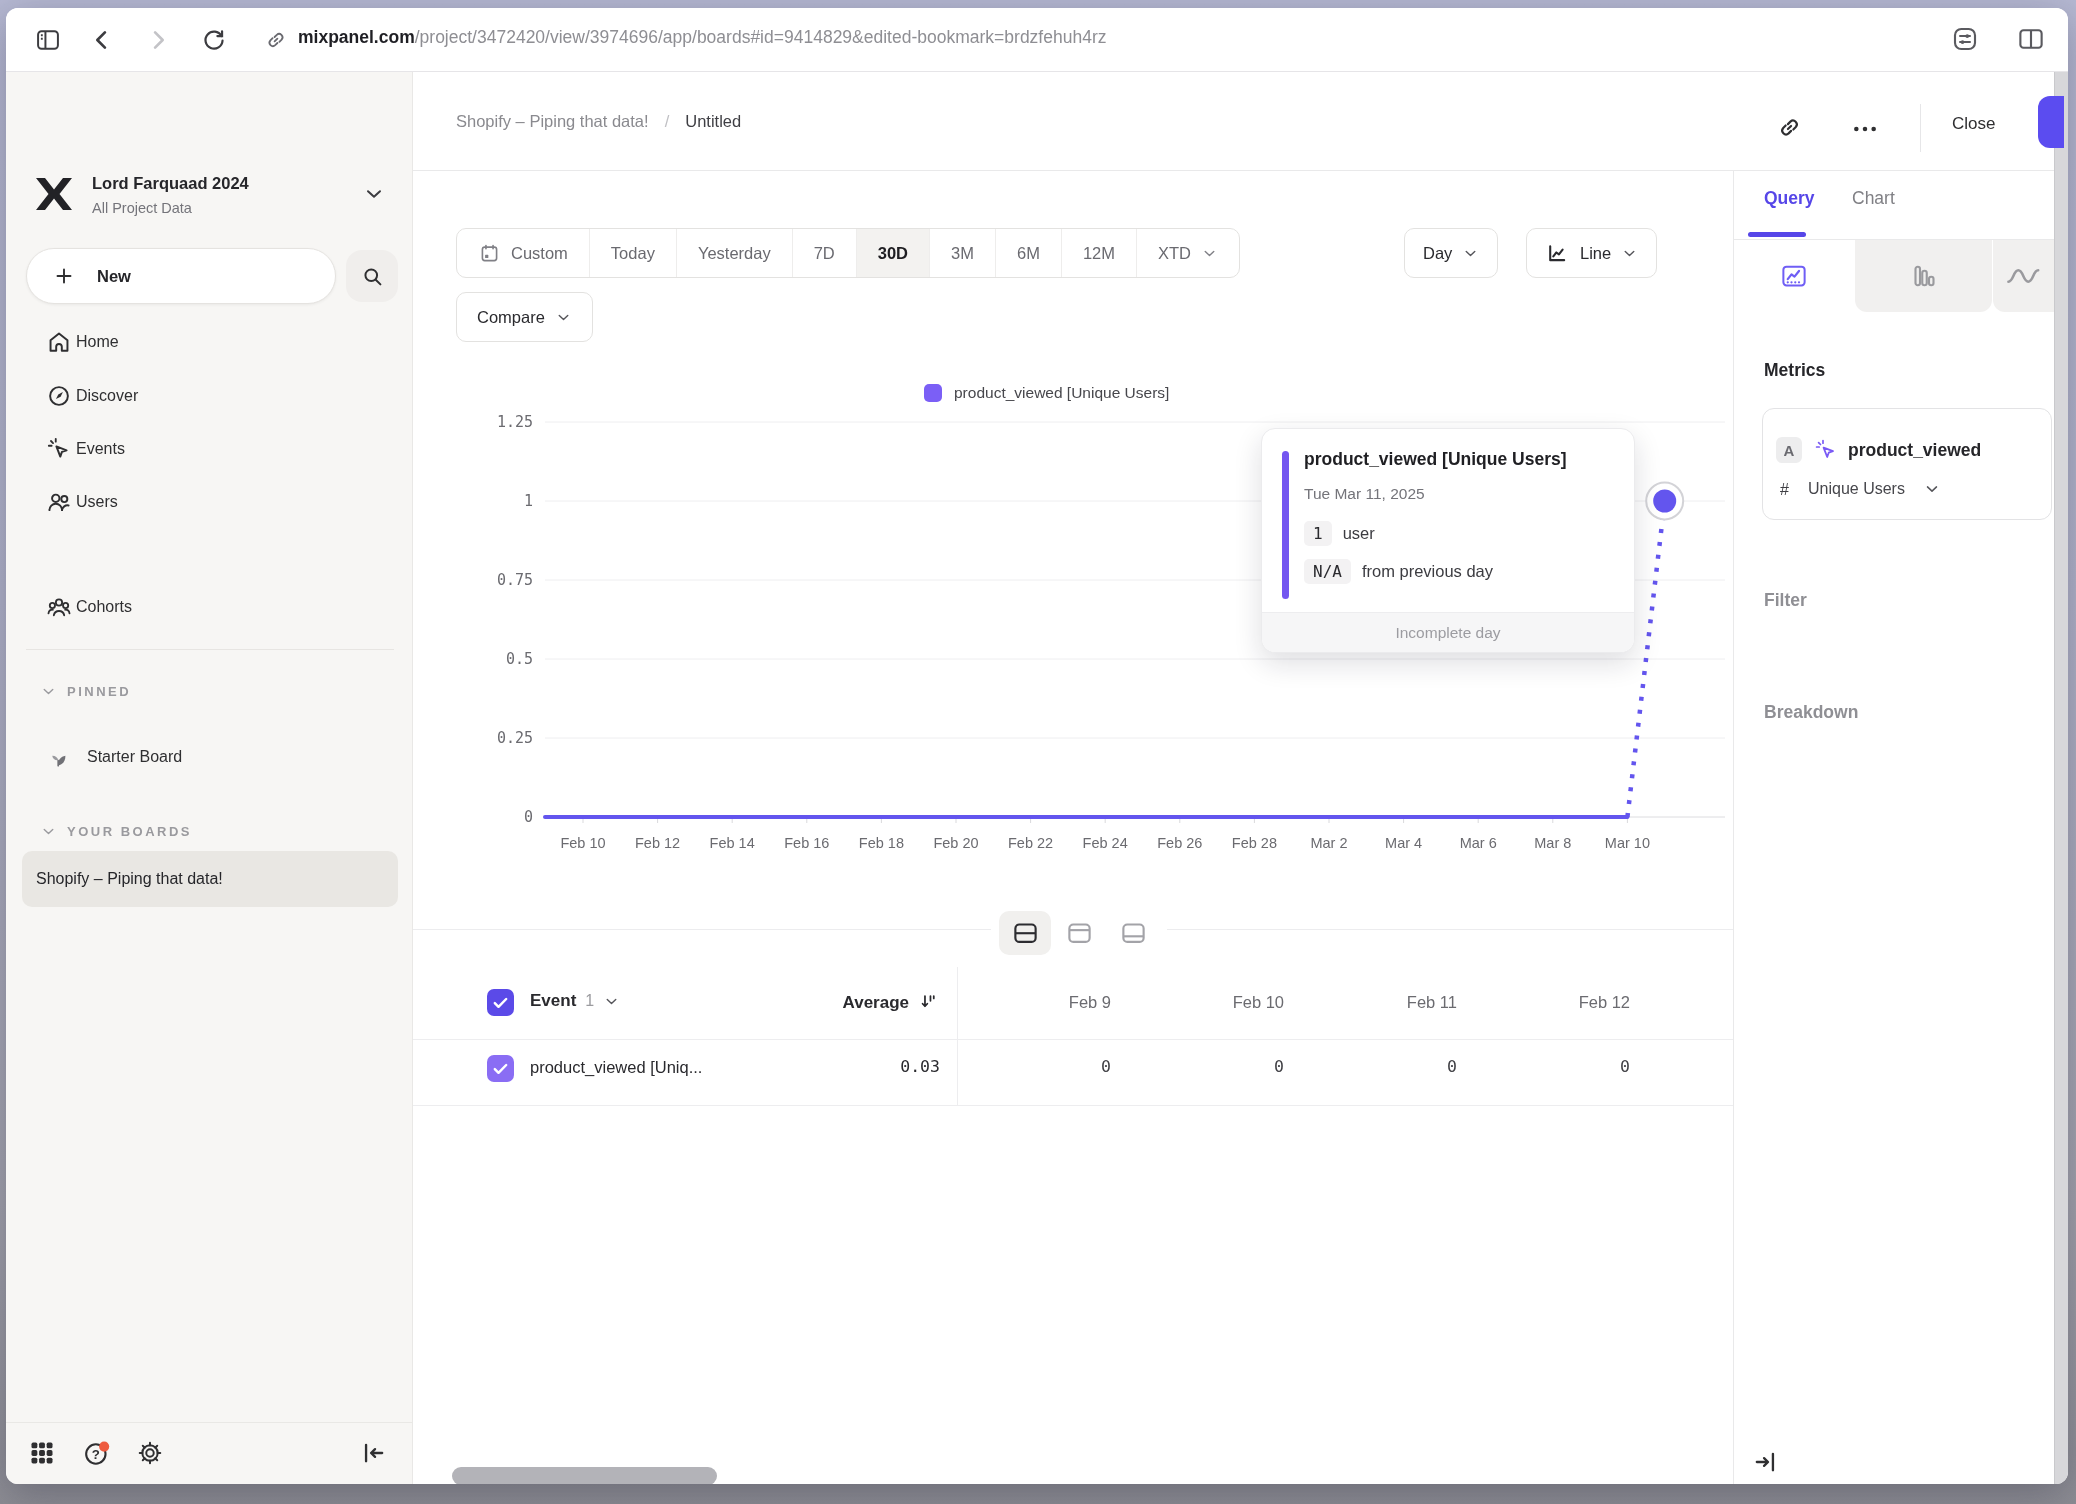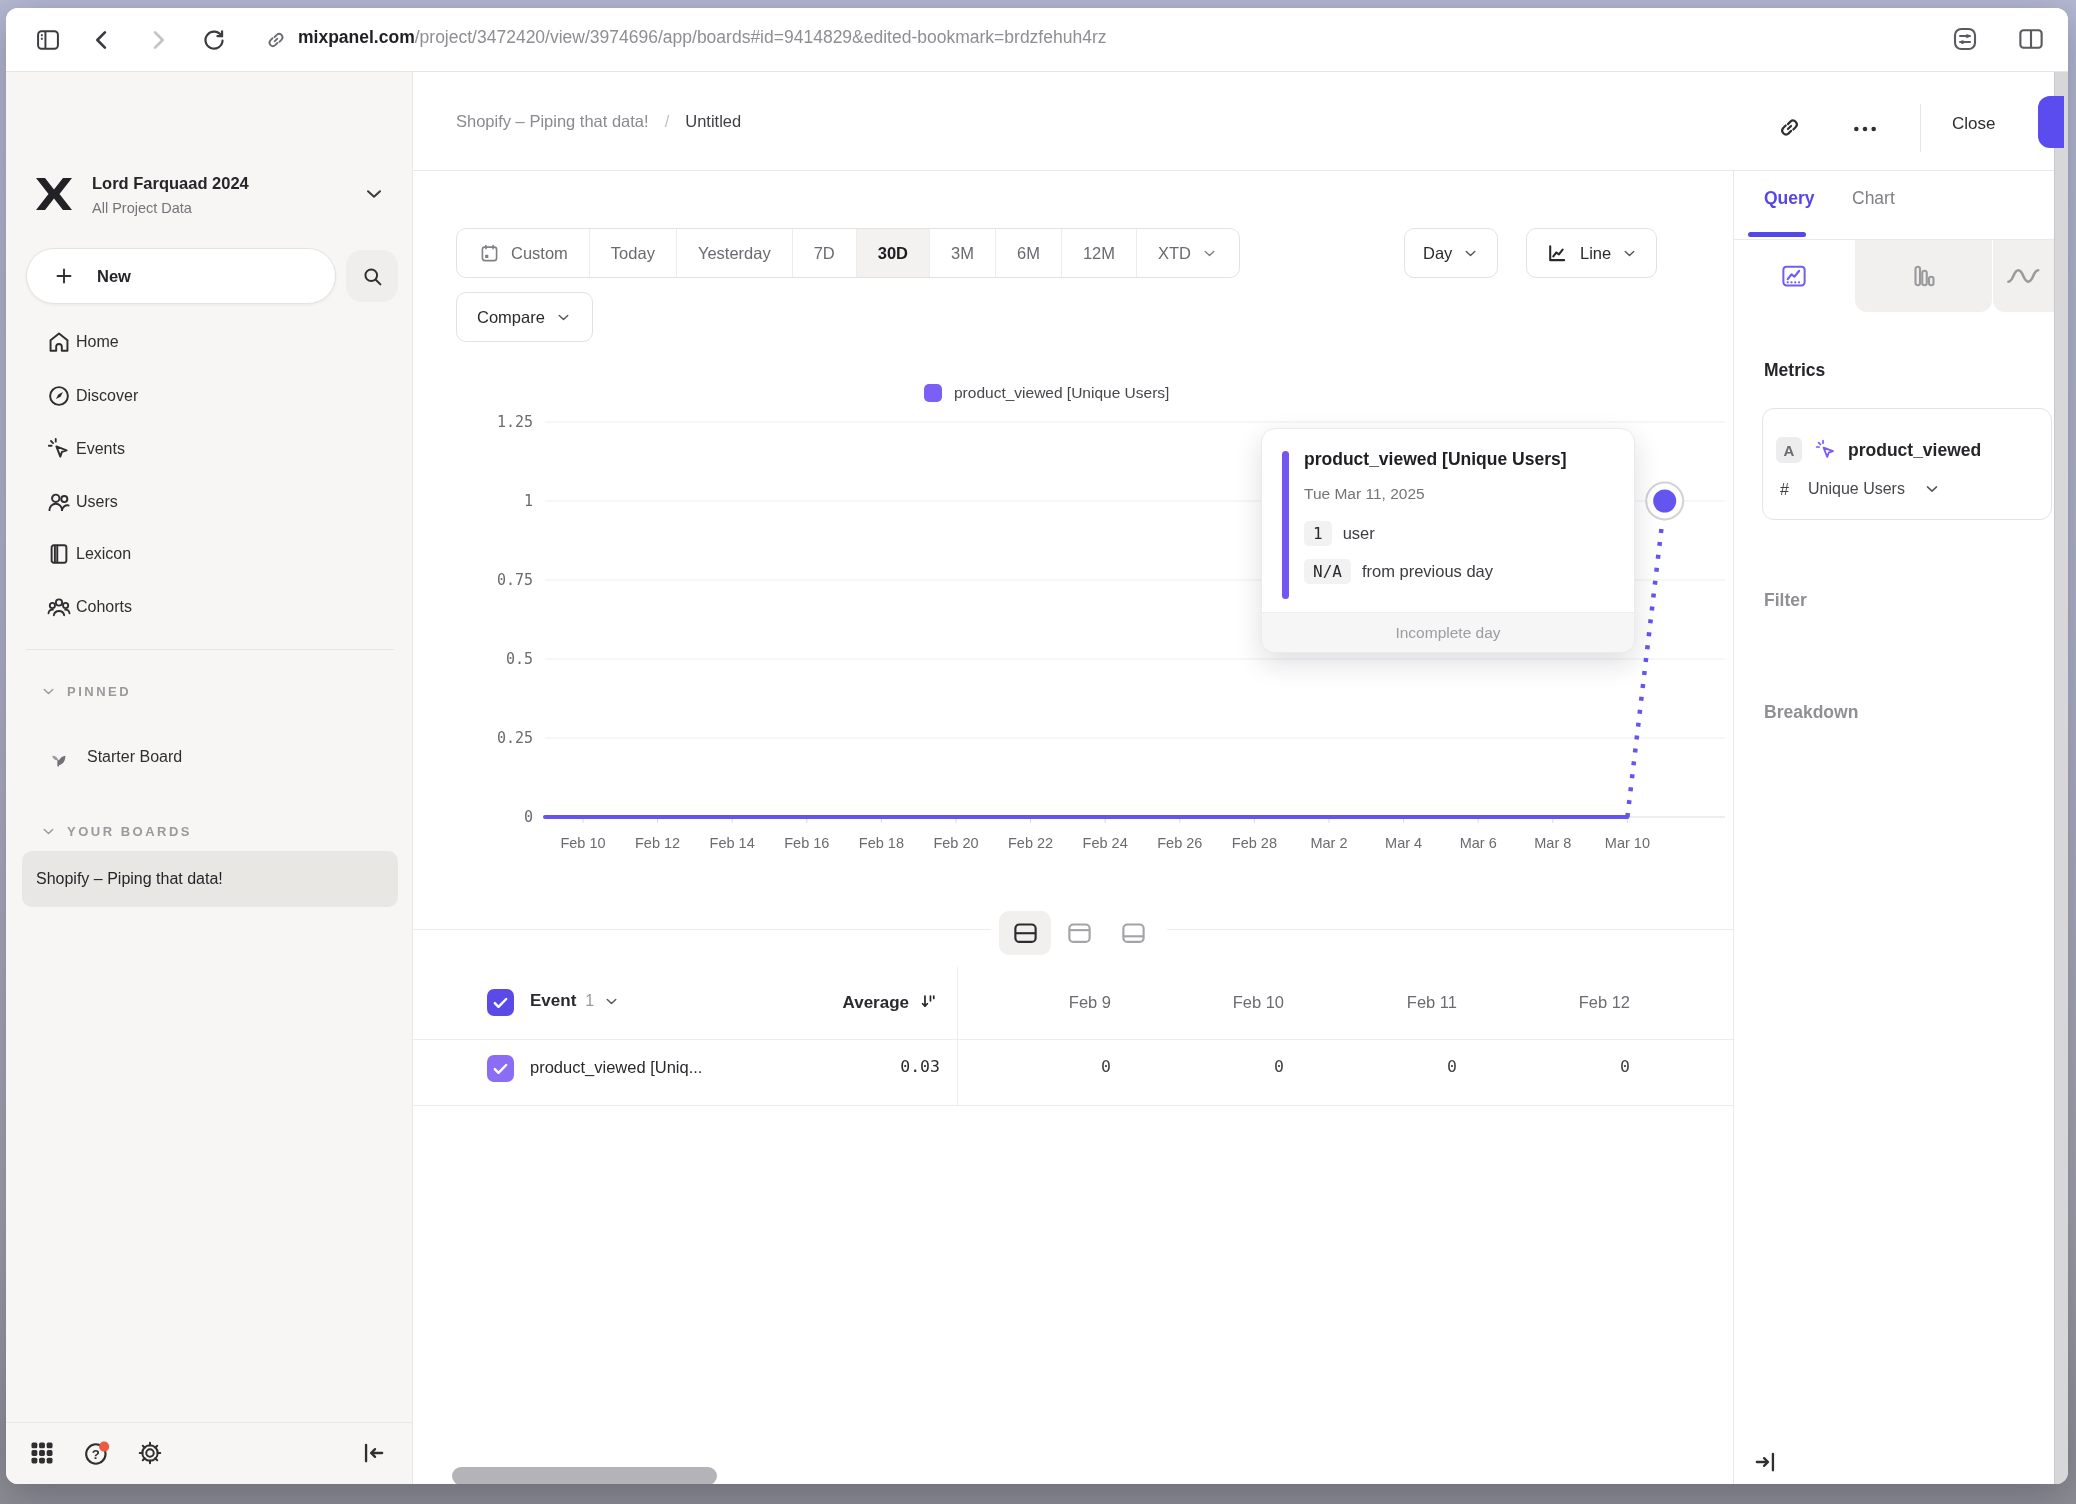--- a/index.html
+++ b/index.html
@@ -216,27 +216,20 @@
         <span class="lbl">Events</span>
       </div>
       <div class="nav-item" style="top:407px">
         <svg viewBox="0 0 24 24" width="26" height="26" stroke="#2f2f31" stroke-width="1.8" fill="none" stroke-linecap="round">
             <circle cx="9" cy="8.6" r="3.4"></circle>
             <path d="M3.2 19.5a5.8 5.8 0 0 1 11.6 0"></path>
             <circle cx="16.9" cy="9.3" r="2.8"></circle>
             <path d="M14.8 19.5a5 5 0 0 1 6-4.3"></path>
           </svg>
         <span class="lbl">Users</span>
-      </div>
-      <div class="nav-item" style="top:459px">
-        <svg viewBox="0 0 24 24" width="26" height="26" stroke="#2f2f31" stroke-width="1.8" fill="none">
-            <rect x="5.2" y="4" width="13.6" height="16" rx="2"></rect>
-            <path d="M8.2 4v16 M10.4 4v16"></path>
-          </svg>
-        <span class="lbl">Lexicon</span>
       </div>
       <div class="nav-item" style="top:512px">
         <svg viewBox="0 0 24 24" width="26" height="26" stroke="#2f2f31" stroke-width="1.7" fill="none" stroke-linecap="round">
             <circle cx="12" cy="7.8" r="2.9"></circle>
             <circle cx="5.9" cy="10.6" r="2.4"></circle>
             <circle cx="18.1" cy="10.6" r="2.4"></circle>
             <path d="M7.2 19.6a4.9 4.9 0 0 1 9.6 0 M2.3 17.8a3.9 3.9 0 0 1 4-3.3 M17.7 14.5a3.9 3.9 0 0 1 4 3.3"></path>
           </svg>
         <span class="lbl">Cohorts</span>
       </div>

